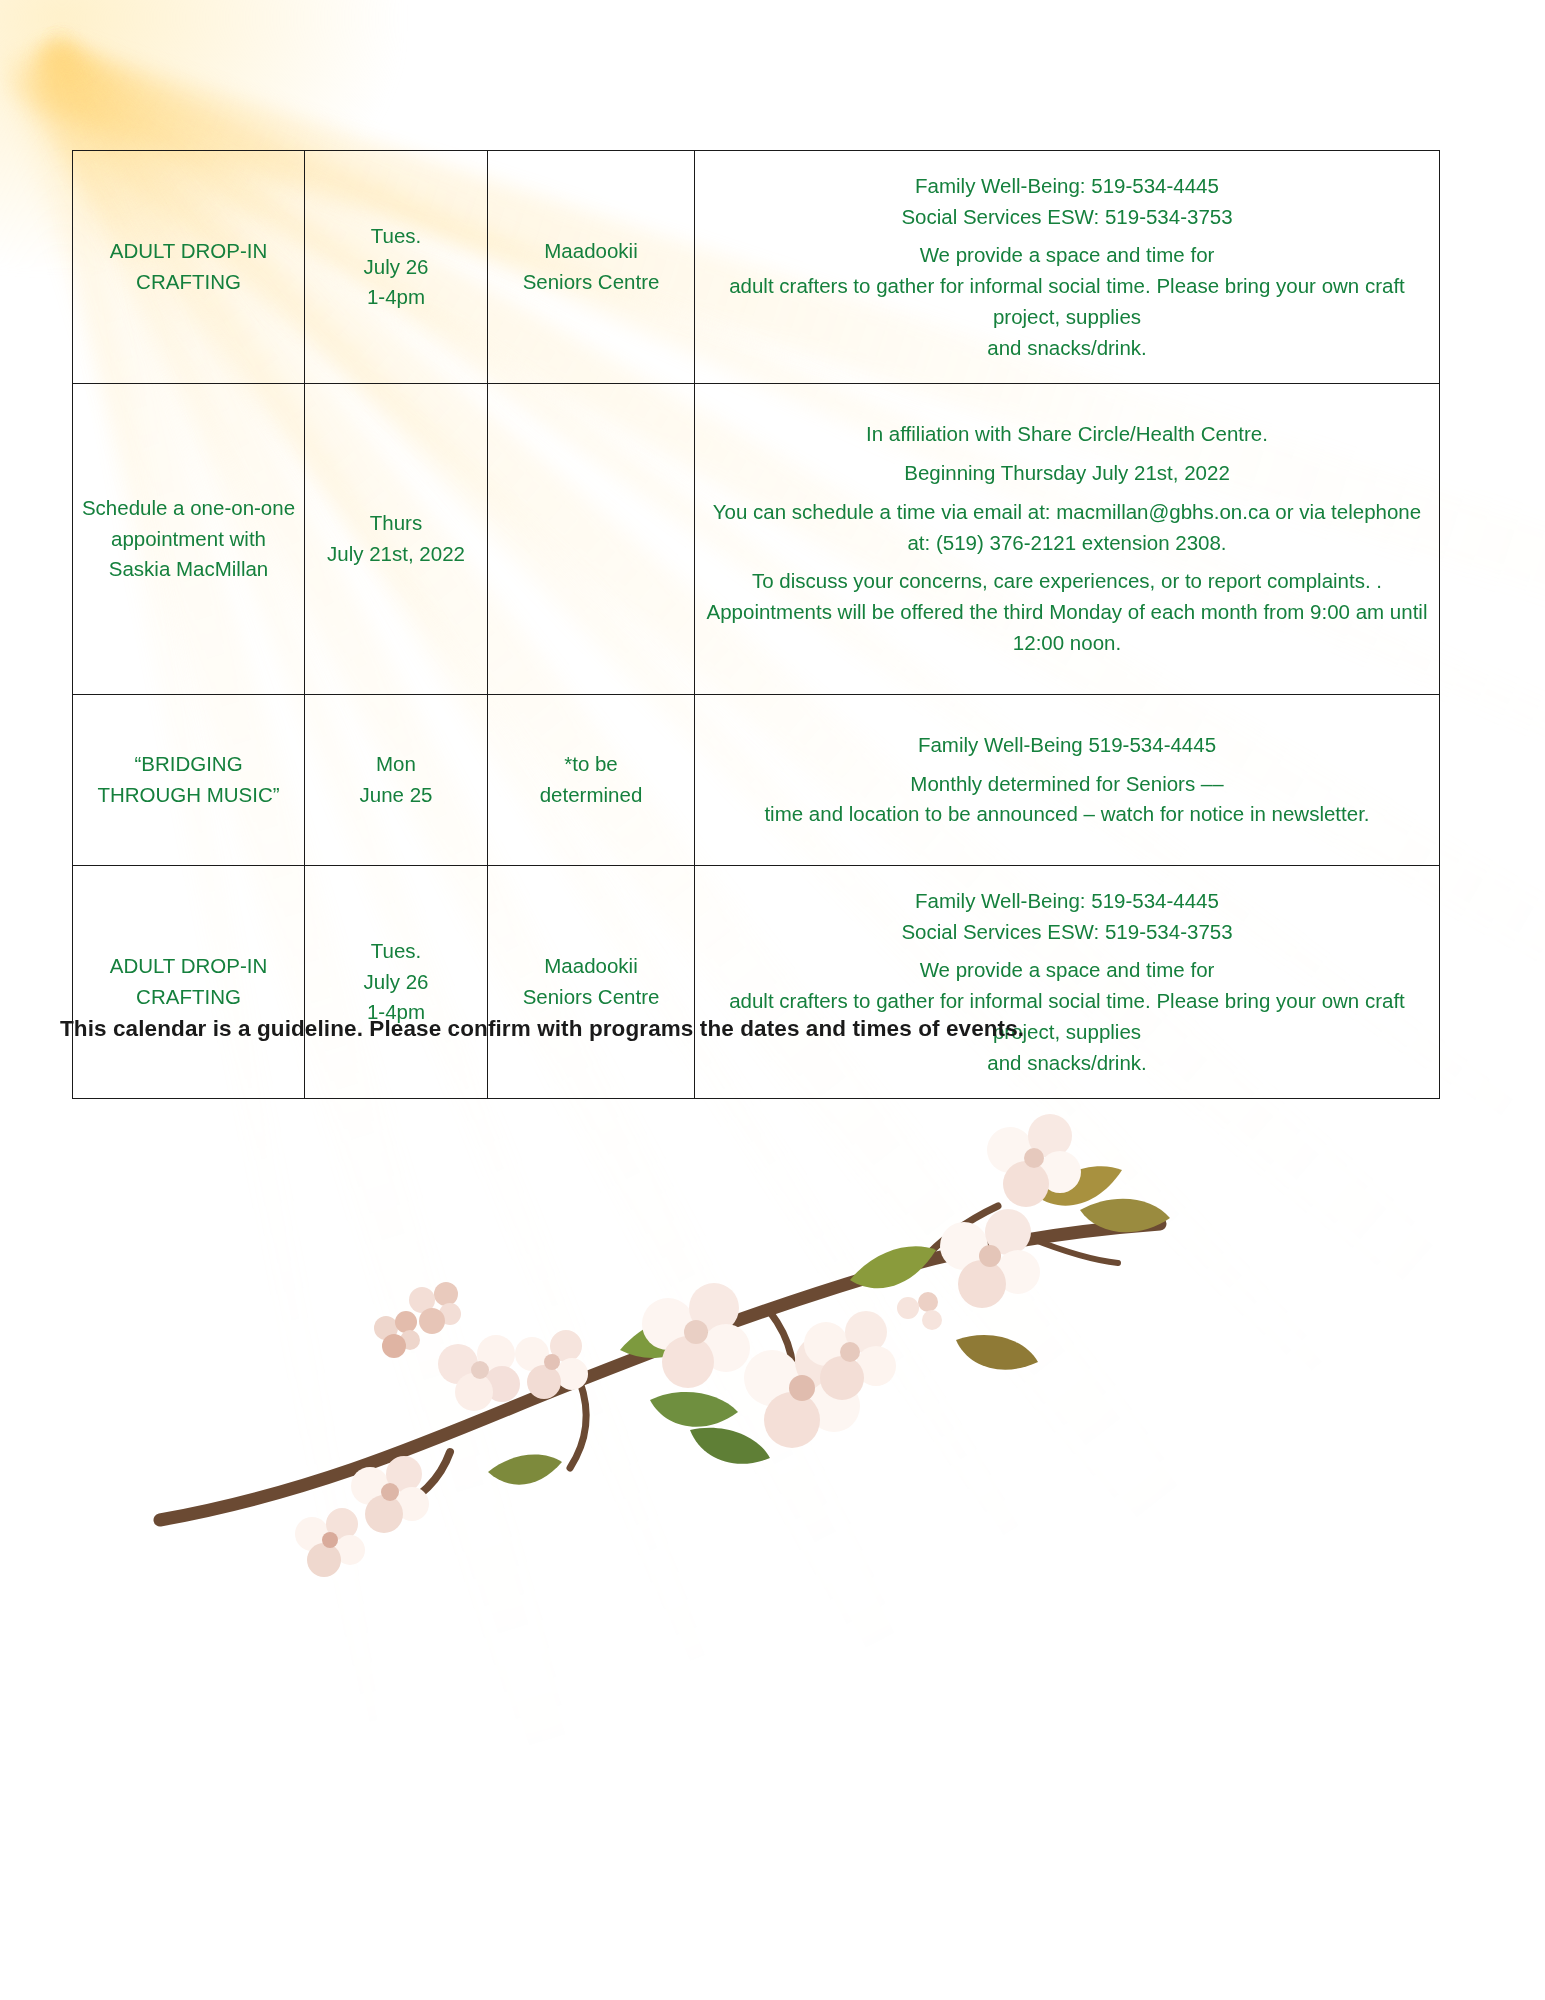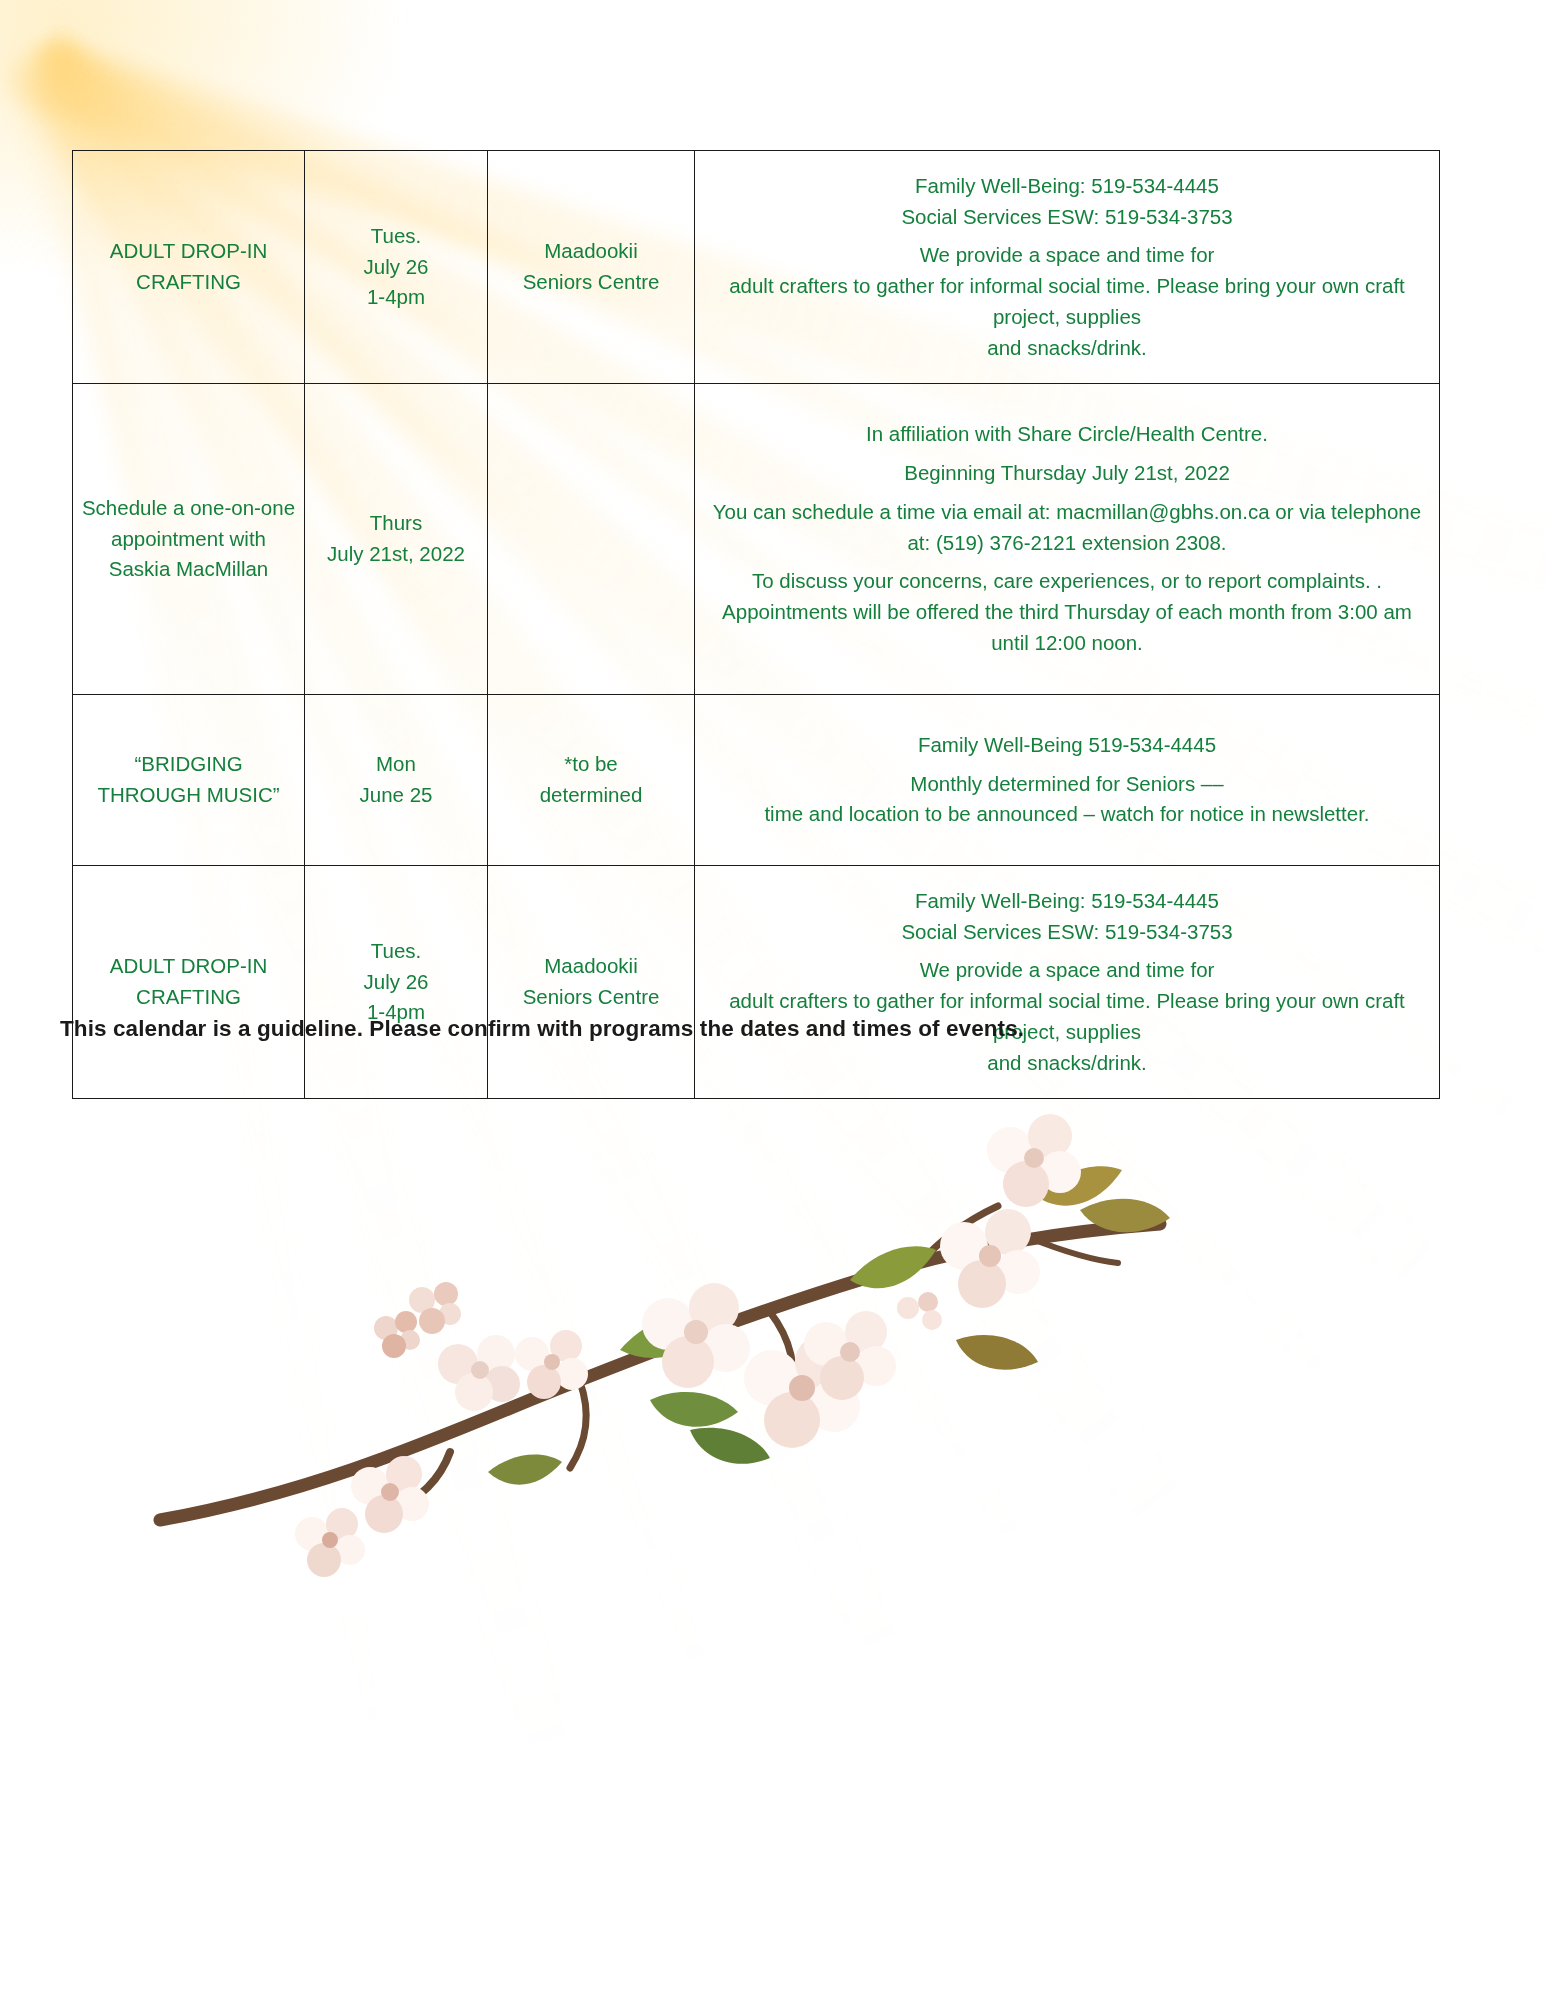--- a/index.html
+++ b/index.html
@@ -183,21 +183,21 @@
         <td>
           <div>Thurs</div>
           <div>July 21st, 2022</div>
         </td>
         <td></td>
         <td class="info">
           <p>In affiliation with Share Circle/Health Centre.</p>
           <p class="gap">Beginning Thursday July 21st, 2022</p>
           <p class="gap">You can schedule a time via email at: macmillan@gbhs.on.ca or via telephone at: (519) 376-2121 extension 2308.</p>
           <p class="gap">To discuss your concerns, care experiences, or to report complaints. .</p>
-          <p>Appointments will be offered the third Thursday of each month from 3:00 am until 12:00 noon.</p>
+          <p>Appointments will be offered the third Monday of each month from 9:00 am until 12:00 noon.</p>
         </td>
       </tr>
 
       <tr class="row-c">
         <td>“BRIDGING THROUGH MUSIC”</td>
         <td>
           <div>Mon</div>
           <div>June 25</div>
         </td>
         <td>

